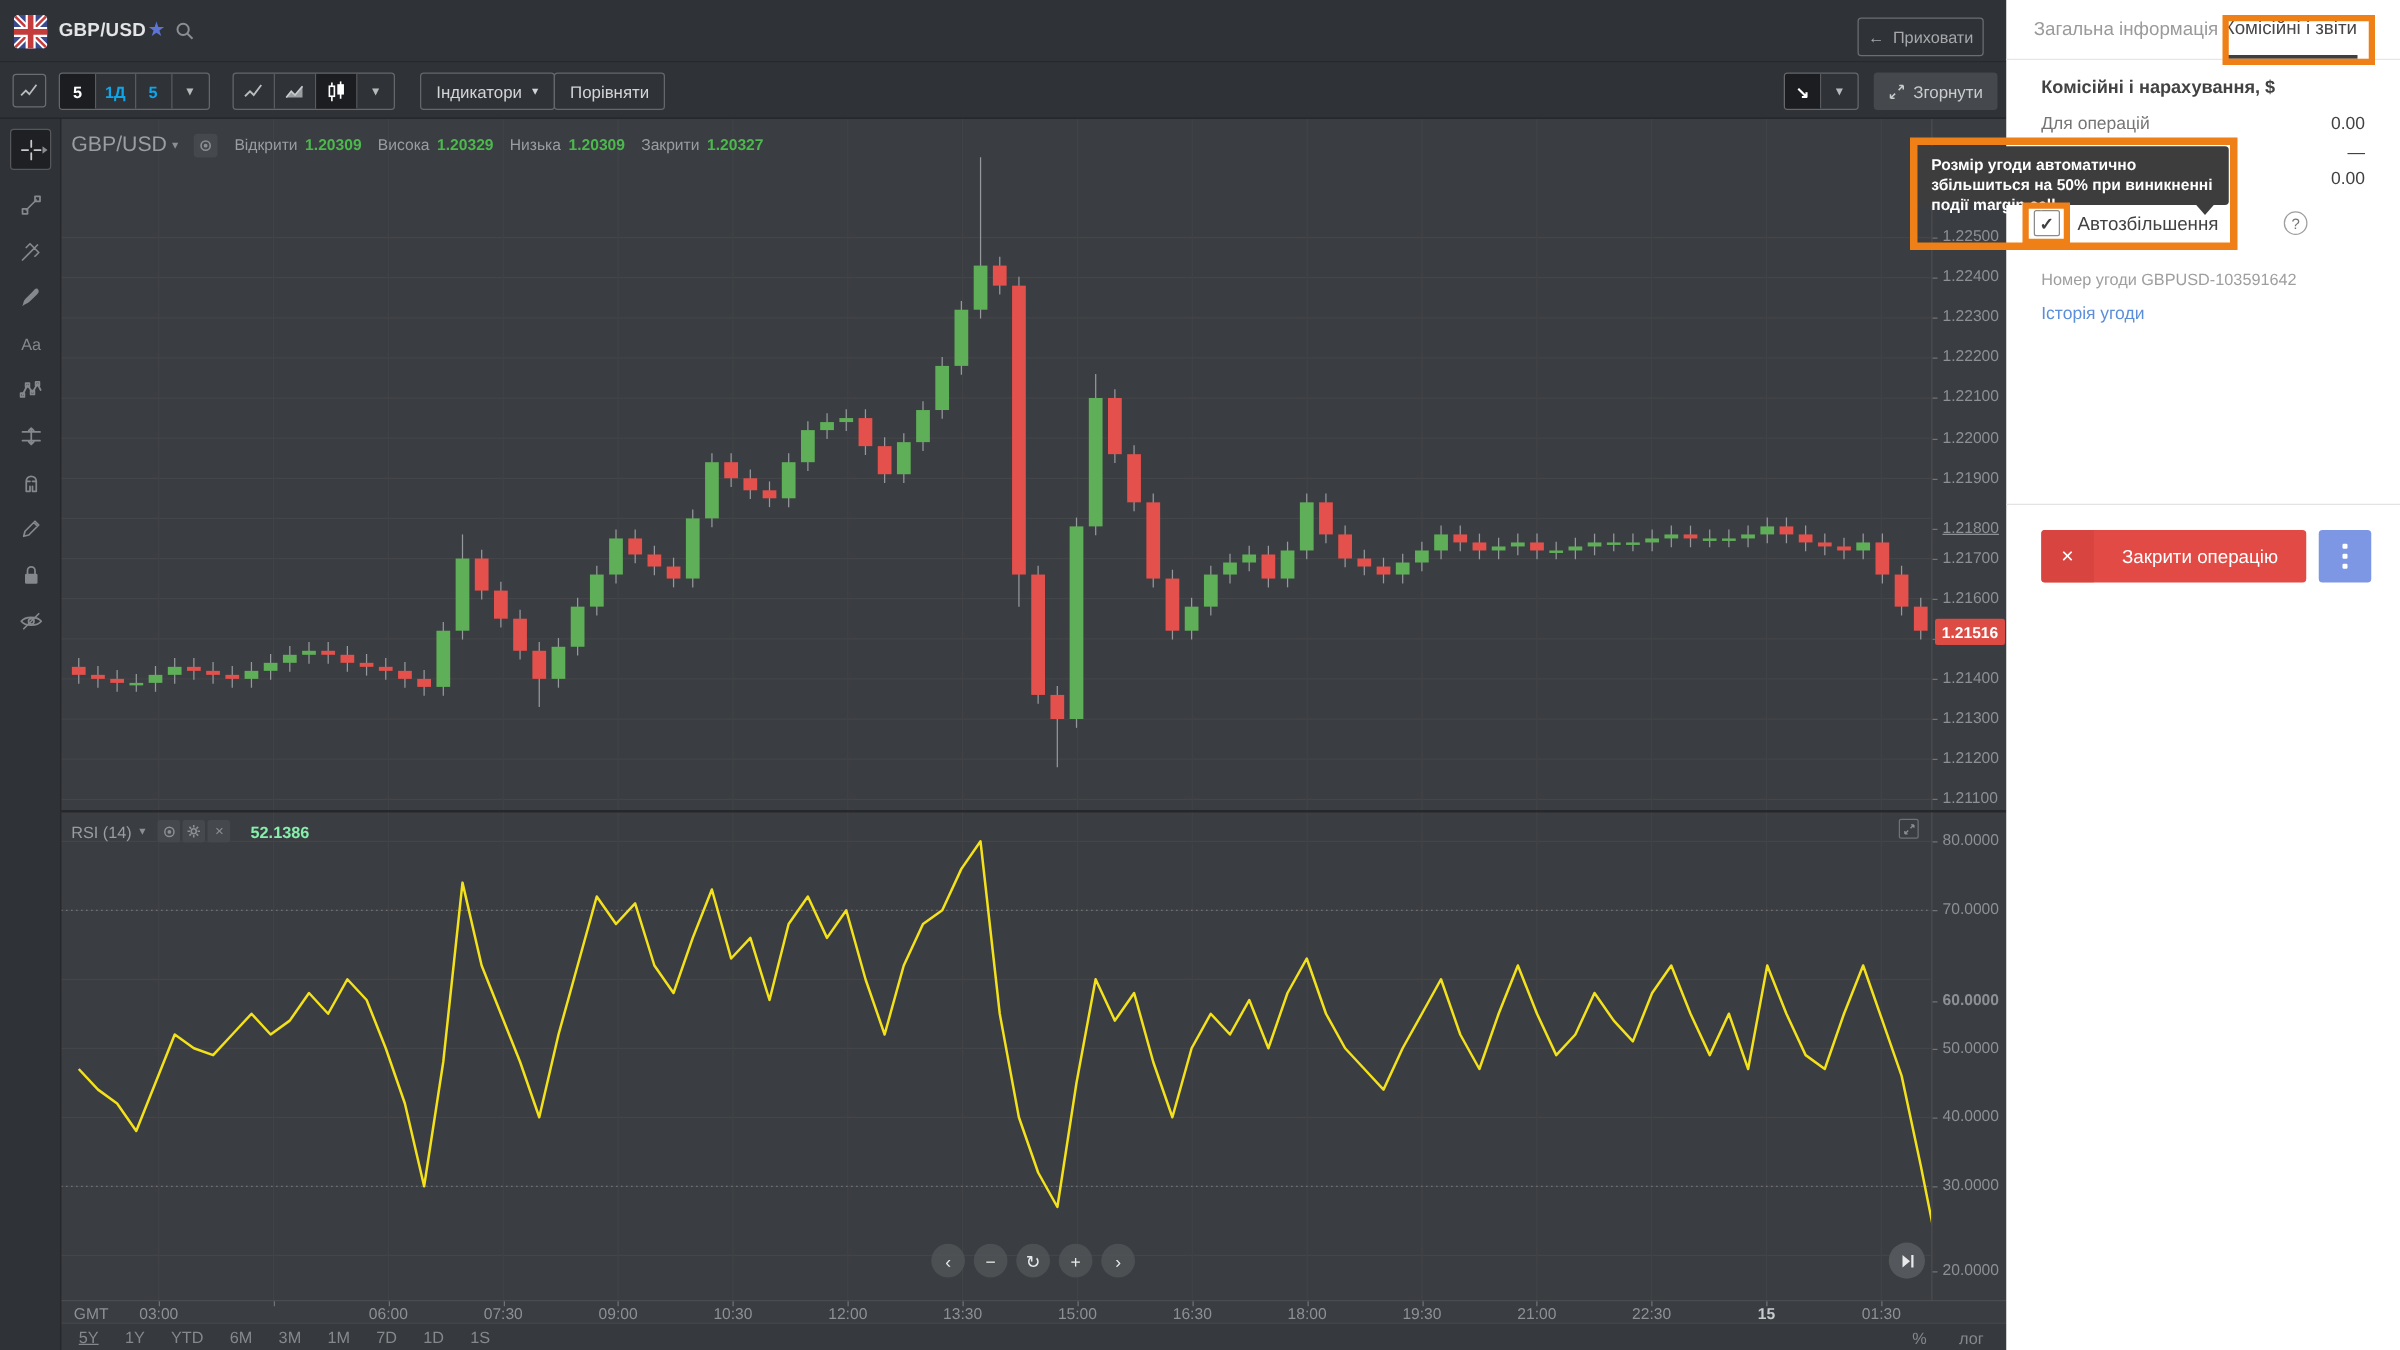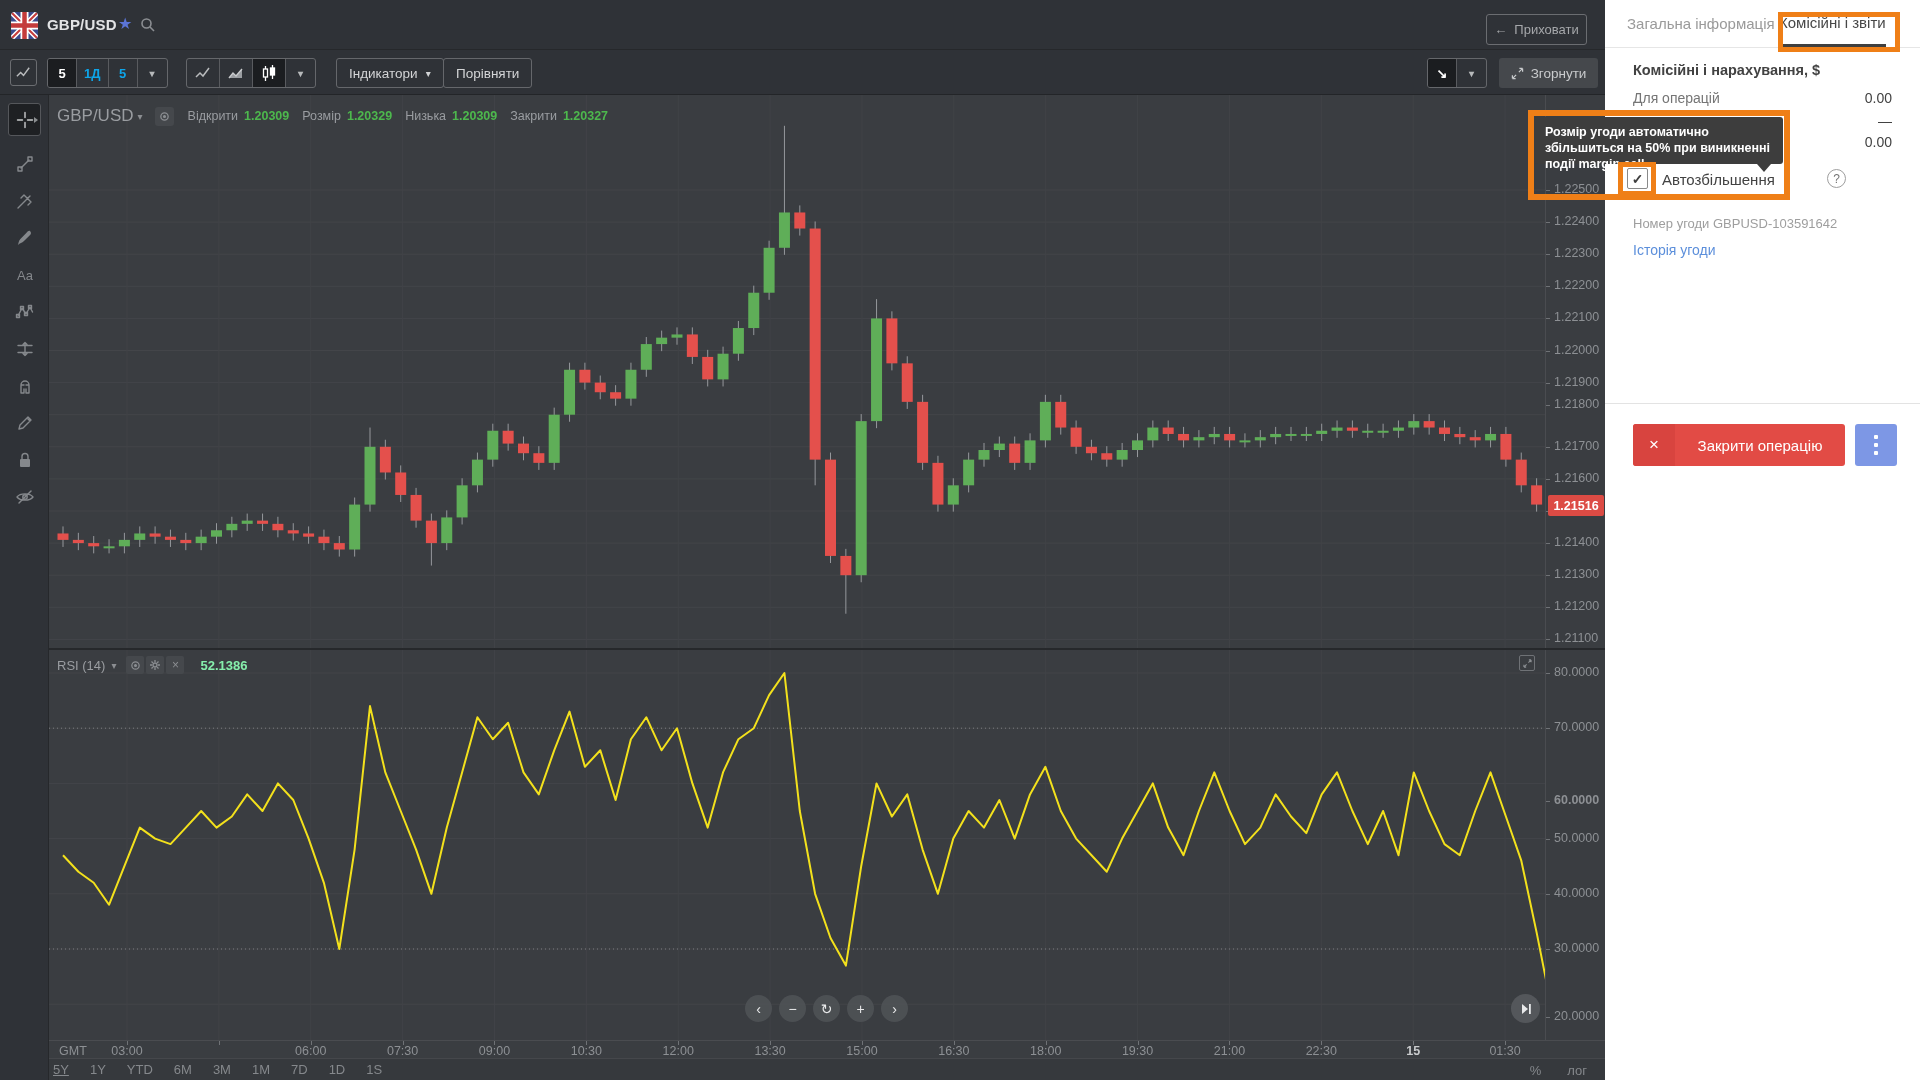--- a/index.html
+++ b/index.html
@@ -53,21 +53,21 @@
   .rsi-expand { position:absolute; left:1470px; top:560px; width:16px; height:16px; border:1px solid #6f7276; border-radius:2px; display:flex; align-items:center; justify-content:center; cursor:pointer; z-index:3; }
   .nav-circles { position:absolute; left:696px; top:900px; display:flex; gap:7px; z-index:3; }
   .nav-c { width:27px; height:27px; border-radius:50%; background:rgba(80,83,87,.85); color:#e8e9ea; display:flex; align-items:center; justify-content:center; font-size:14px; cursor:pointer; }
   .play-btn { position:absolute; left:1462px; top:899px; width:29px; height:29px; border-radius:50%; background:#54575b; display:flex; align-items:center; justify-content:center; cursor:pointer; z-index:3; }
   .time-row { position:absolute; left:0; top:945px; width:1556px; height:18px; border-top:1px solid #4a4c50; font-size:12.5px; color:#8d9094; }
   .gmt { position:absolute; left:10px; top:3px; }
   .t-tick { position:absolute; top:3px; width:60px; text-align:center; }
   .t-dash { position:absolute; top:0; width:1px; height:4px; background:#6f7276; }
   .range-row { position:absolute; left:0; top:963px; width:1556px; height:22px; background:#36393d; border-top:1px solid #45474b; display:flex; align-items:center; }
   .range-row .rb { font-size:13px; color:#85888c; margin-left:21px; cursor:pointer; }
-  .range-row .rb:first-child { margin-left:4px;text-decoration:underline; }
+  .range-row .rb:first-child { margin-left:14px;text-decoration:underline; }
   .scale-btns { position:absolute; right:18px; top:0; height:22px; display:flex; align-items:center; gap:26px; }
   .scale-btns span { font-size:13px; color:#85888c; cursor:pointer; }
   
   .panel { position:absolute; left:1605px; top:0; width:315px; height:1080px; background:#ffffff; z-index:6; }
   .tabs { position:absolute; left:0; top:0; width:100%; height:48px; border-bottom:1px solid #e6e6e6; }
   .tab { position:absolute; top:0; height:47px; display:flex; align-items:center; font-size:15px; color:#9a9a9a; cursor:pointer; }
   .tab.active { color:#474747; border-bottom:3px solid #3f3f3f; }
   .sec-head { position:absolute; left:28px; top:62px; font-size:14.5px; font-weight:bold; color:#424242; }
   .prow-label { position:absolute; left:28px; font-size:14px; color:#757575; }
   .prow-val { position:absolute; right:28px; font-size:14px; color:#424242; }
@@ -472,21 +472,21 @@
         <rect x="1497.45" y="409.580000000001" width="11" height="2" fill="#e4504c"></rect>
       </svg>
     <div class="axis-col" id="price-axis" style="top:0;height:553px">
         <div class="axis-label" style="top: 87px;">1.22500</div>
         <div class="axis-label" style="top: 119.1px;">1.22400</div>
         <div class="axis-label" style="top: 151.2px;">1.22300</div>
         <div class="axis-label" style="top: 183.3px;">1.22200</div>
         <div class="axis-label" style="top: 215.4px;">1.22100</div>
         <div class="axis-label" style="top: 247.5px;">1.22000</div>
         <div class="axis-label" style="top: 279.6px;">1.21900</div>
-        <div class="axis-label" style="top: 302px;">1.21800</div>
+        <div class="axis-label" style="top: 320px; text-decoration: underline;">1.21800</div>
         <div class="axis-label" style="top: 343.8px; text-align: center;">1.21700</div>
         <div class="axis-label" style="top: 375.9px;">1.21600</div>
         <div class="axis-label" style="top: 408px;">1.21500</div>
         <div class="axis-label" style="top: 440.1px;">1.21400</div>
         <div class="axis-label" style="top: 472.2px;">1.21300</div>
         <div class="axis-label" style="top: 504.3px;">1.21200</div>
         <div class="axis-label" style="top: 536.4px;">1.21100</div>
         <div class="price-tag" style="top: 400.364px;">1.21516</div>
       </div>
     <div class="pane-divider"></div>
@@ -532,21 +532,21 @@
       <span class="sym">GBP/USD</span>
       <span class="caret">▾</span>
       <span class="cam">
         <svg class="icon" width="11" height="11" viewBox="0 0 12 12" fill="none" stroke="#8b8e92" stroke-width="1.4">
             <circle cx="6" cy="6" r="4"></circle>
             <circle cx="6" cy="6" r="1" fill="#8b8e92"></circle>
           </svg>
       </span>
       <span class="lbl">Відкрити</span>
       <span class="val" style="color:#4db84d">1.20309</span>
-      <span class="lbl">Розмір</span>
+      <span class="lbl">Висока</span>
       <span class="val" style="color:#4db84d">1.20329</span>
       <span class="lbl">Низька</span>
       <span class="val" style="color:#4db84d">1.20309</span>
       <span class="lbl">Закрити</span>
       <span class="val" style="color:#4db84d">1.20327</span>
     </div>
 
     <div class="rsi-header">
       <span class="t">RSI (14)</span>
       <span class="caret">▾</span>

